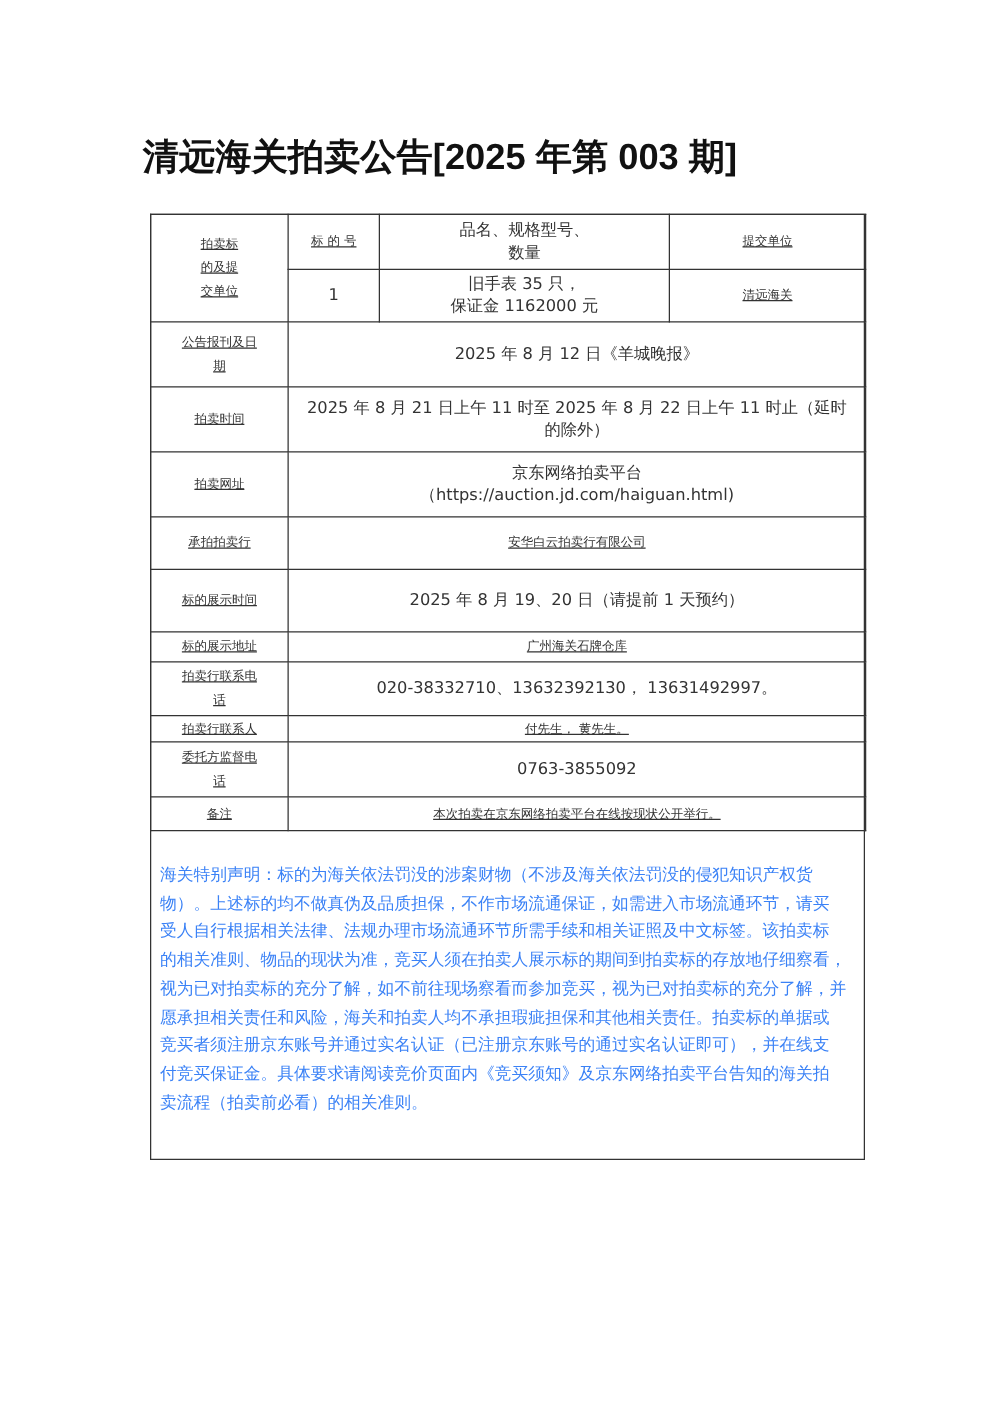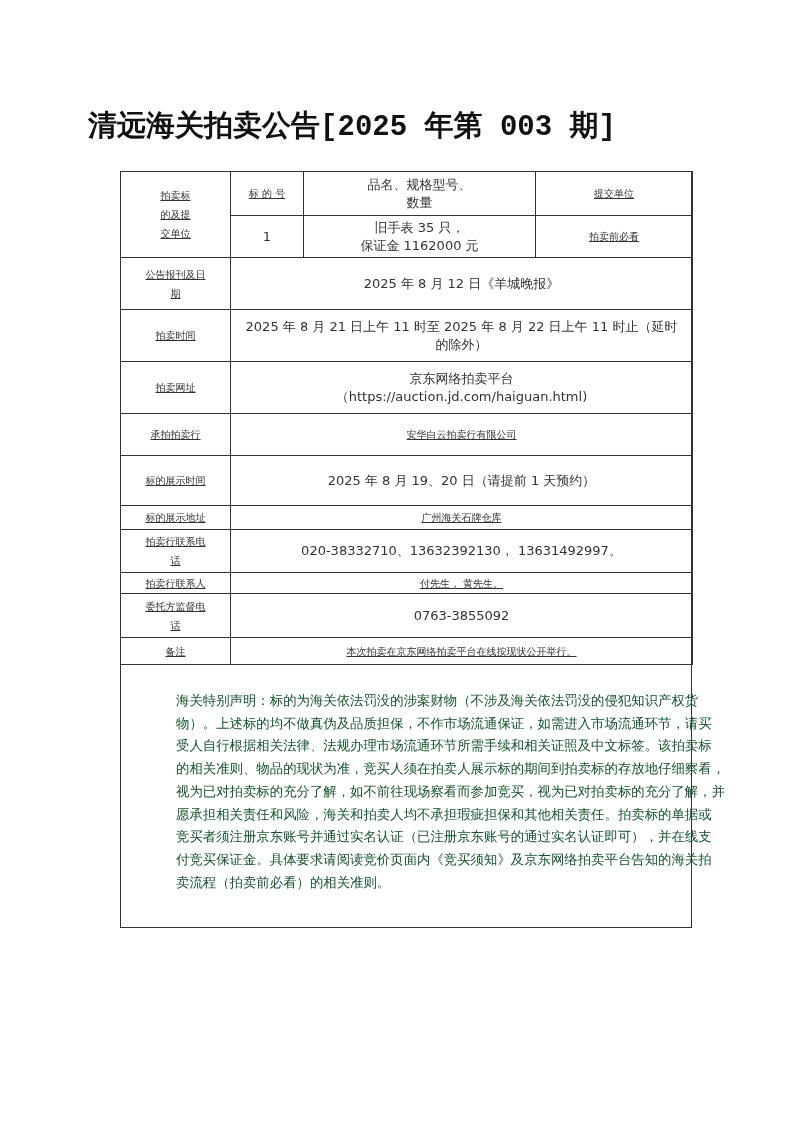--- a/index.html
+++ b/index.html
@@ -1,29 +1,29 @@
 <!DOCTYPE html>
 <html><head>
 <meta charset="utf-8">
 <style>
   html, body { margin: 0; padding: 0; background: #ffffff; }
   body { width: 799px; height: 1131px; position: relative; overflow: hidden;
          font-family: "DejaVu Sans", "Liberation Sans", sans-serif; color: #222; }
   .title { position: absolute; top: 106px; left: 0; width: 704px; text-align: center;
-           font-family: Liberation Mono, monospace; font-weight: bold;
+           font-family: Liberation Sans, sans-serif; font-weight: bold;
            font-size: 29px; color: #111; letter-spacing: 0px; }
   .frame { position: absolute; left: 120px; top: 171px; width: 572px; height: 757px;
            border: 1px solid #333; box-sizing: border-box; }
   table.grid { position: absolute; left: 120px; top: 171px; width: 572px;
                border-collapse: collapse; table-layout: fixed; font-size: 13px; }
   table.grid td { border: 1px solid #333; text-align: center; vertical-align: middle;
                   padding: 0 4px; line-height: 18px; color: #333; }
   table.grid td.lbl { font-size: 10px; line-height: 19px; text-decoration: underline; }
   .notes { position: absolute; left: 128px; top: 690px; width: 560px;
-           font-size: 13.4px; line-height: 22.7px; color: #14532d; text-align: justify; margin-left: 48px; }
+           font-size: 13.4px; line-height: 22.7px; color: #3b82f6; text-align: justify; }
 </style>
 </head>
 <body>
 
 <div class="title">清远海关拍卖公告[2025 年第 003 期]</div>
 
 <div class="frame"></div>
 
 <table class="grid">
   <colgroup>
@@ -45,21 +45,21 @@
       <div>数量</div>
     </td>
     <td class="lbl">提交单位</td>
   </tr>
   <tr style="height:42px">
     <td>1</td>
     <td>
       <div>旧手表 35 只，</div>
       <div>保证金 1162000 元</div>
     </td>
-    <td class="lbl">拍卖前必看</td>
+    <td class="lbl">清远海关</td>
   </tr>
 
   <tr style="height:52px">
     <td class="lbl">
       <div>公告报刊及日</div>
       <div>期</div>
     </td>
     <td colspan="3">
       <div>2025 年 8 月 12 日《羊城晚报》</div>
     </td>

